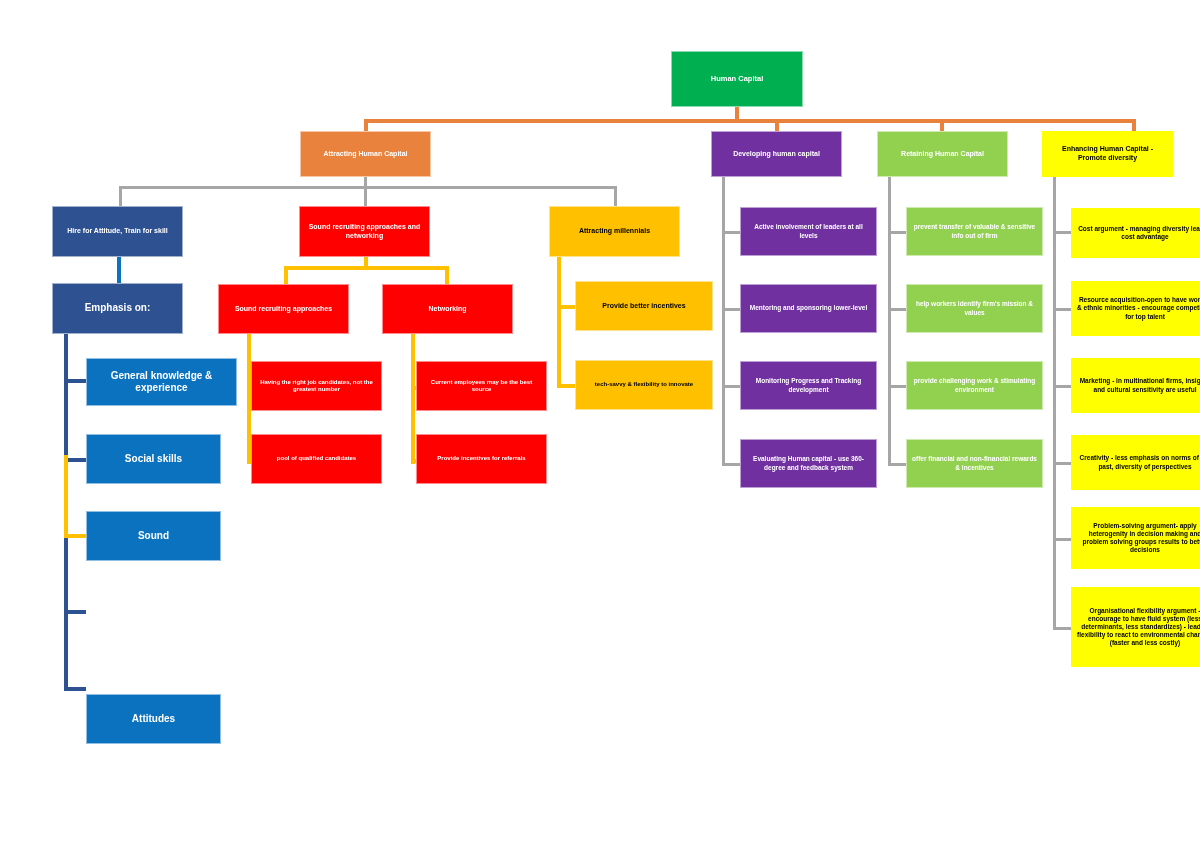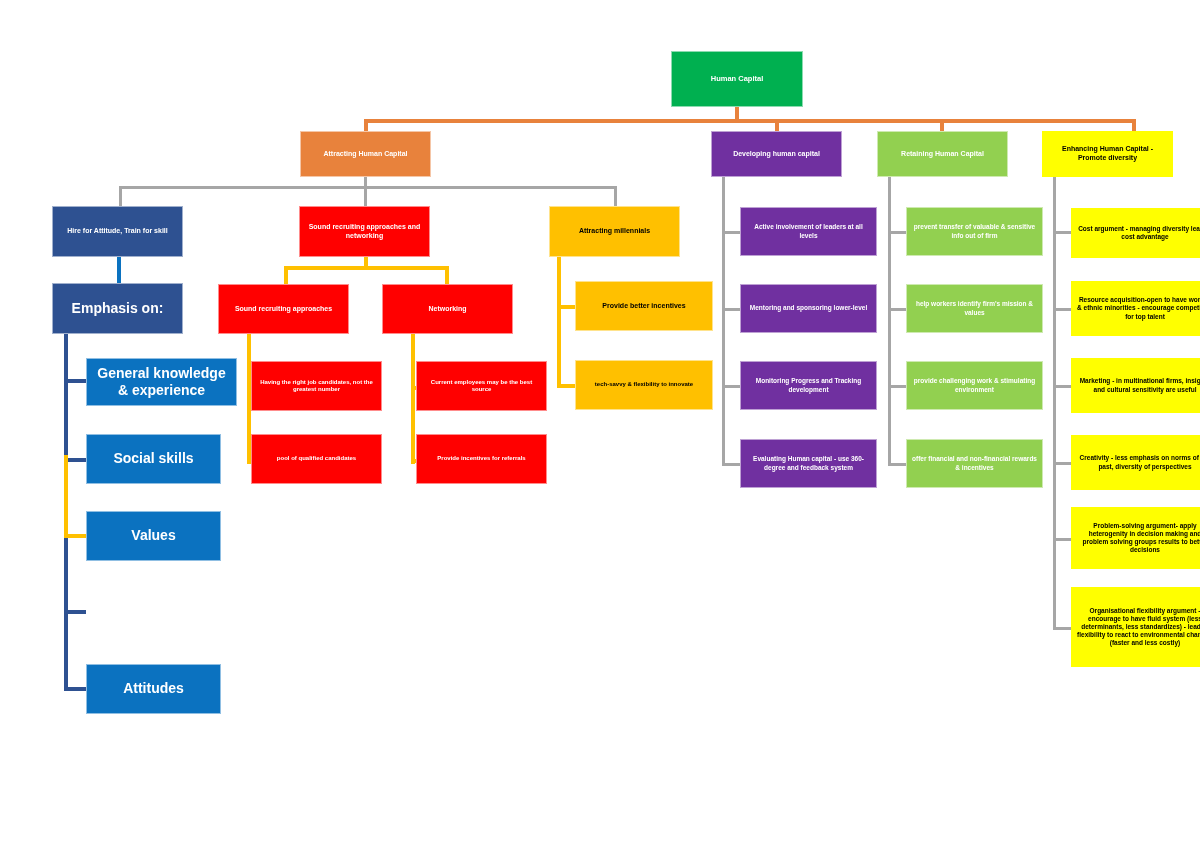--- a/index.html
+++ b/index.html
@@ -43,21 +43,21 @@
   .l-orange{background:#e8823c;}
   .l-grey  {background:#a6a6a6;}
   .l-blue  {background:#0b72c0;}
   .l-navy  {background:#2e5191;}
   .l-amber {background:#ffc000;}
 
   
   .fs-root {font-size:7.5px;font-weight:bold;}
   .fs-l2   {font-size:7px;font-weight:bold;}
   .fs-l3   {font-size:7px;font-weight:bold;}
-  .fs-l4   {font-size:14px;font-weight:bold;}
+  .fs-l4   {font-size:10px;font-weight:bold;}
   .fs-sm   {font-size:6.5px;font-weight:bold;}
   .fs-xs   {font-size:6px;font-weight:bold;}
 </style>
 </head>
 <body>
 
 <div id="canvas">
 
   <div class="line l-orange" style="left:735px;top:106px;width:4px;height:15px;"></div>
   <div class="line l-orange" style="left:364px;top:119px;width:772px;height:4px;"></div>
@@ -150,23 +150,23 @@
     <span>Emphasis on:</span>
   </div>
 
   <div class="node c-blue fs-l4" style="left:86px;top:358px;width:151px;height:48px;">
     <span>General knowledge &amp; experience</span>
   </div>
   <div class="node c-blue fs-l4" style="left:86px;top:434px;width:135px;height:50px;">
     <span>Social skills</span>
   </div>
   <div class="node c-blue fs-l4" style="left:86px;top:511px;width:135px;height:50px;">
-    <span>Values</span>
-  </div>
-  <div class="node c-blue fs-l4" style="left:86px;top:664px;width:135px;height:50px;">
+    <span>Sound</span>
+  </div>
+  <div class="node c-blue fs-l4" style="left:86px;top:694px;width:135px;height:50px;">
     <span>Attitudes</span>
   </div>
 
   <div class="node c-red fs-l3" style="left:218px;top:284px;width:131px;height:50px;">
     <span>Sound recruiting approaches</span>
   </div>
   <div class="node c-red fs-l3" style="left:382px;top:284px;width:131px;height:50px;">
     <span>Networking</span>
   </div>
 

